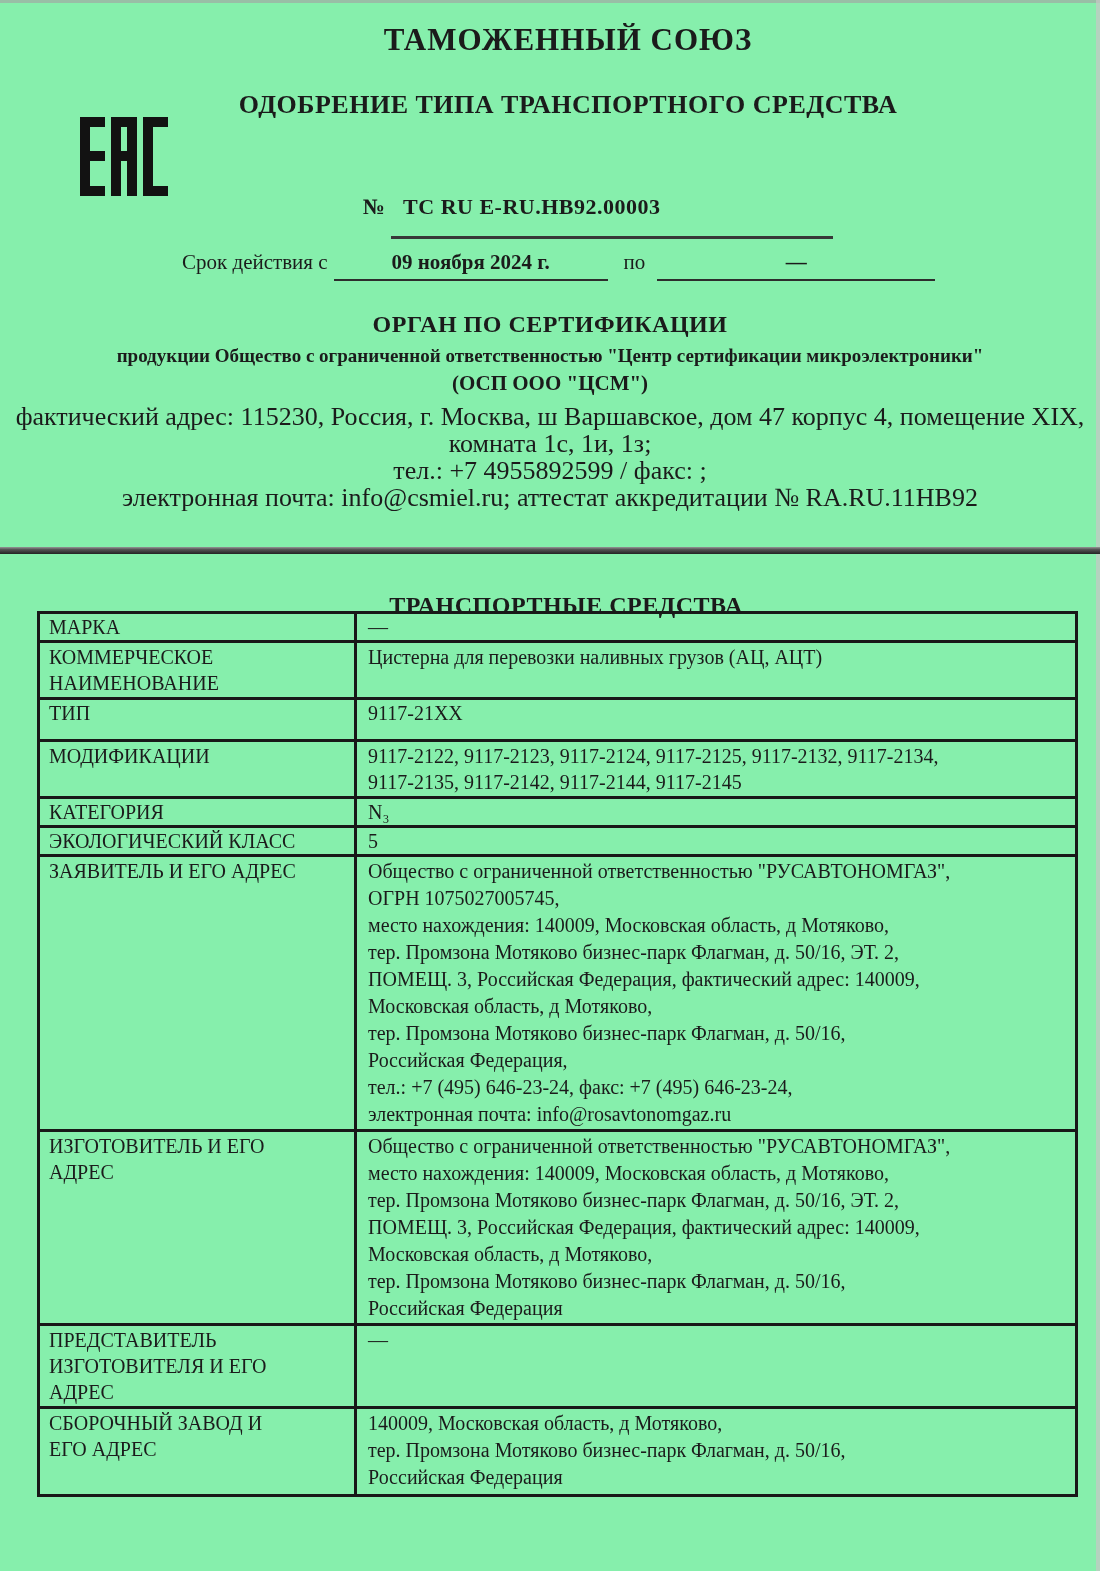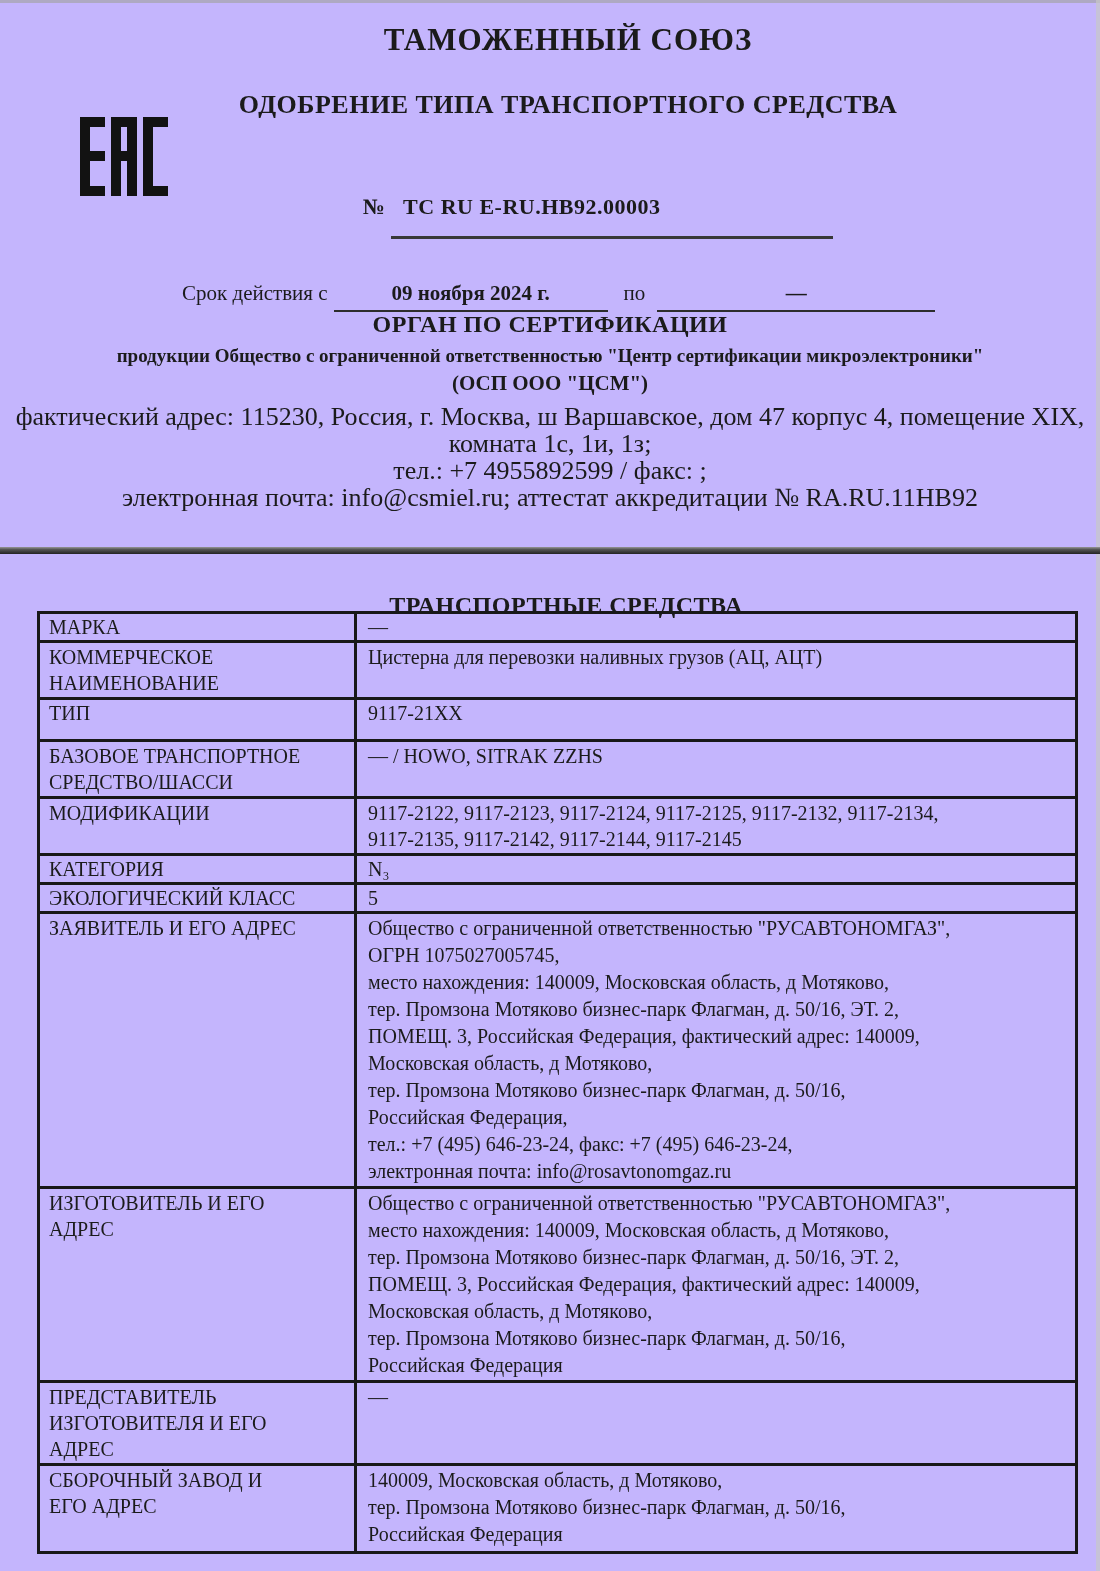--- a/index.html
+++ b/index.html
@@ -1,19 +1,19 @@
 <!DOCTYPE html>
 <html><head>
 <meta charset="utf-8">
 <style>
   html,body{margin:0;padding:0;background:#ffffff;}
   .page{
     position:relative;
     width:1100px;height:1571px;
-    background:#c4b5fd;
+    background:#86efac;
     font-family:"Liberation Serif","DejaVu Serif",serif;
     color:#1b1b1b;
     overflow:hidden;
     text-decoration:underline;
   }
   .scan-edge-top{position:absolute;top:0;left:0;width:1100px;height:3px;background:#a3a3a3;opacity:.65;}
   .scan-edge-right{position:absolute;top:0;right:0;width:4px;height:1571px;background:#c7c7c7;opacity:.7;}
 
   .doc-title{
     position:absolute;top:22px;left:0;width:1100px;margin:0;
@@ -35,21 +35,21 @@
     font-weight:bold;letter-spacing:.5px;
     border-bottom:3px solid #383838;
   }
 
   .validity-line{position:absolute;left:182px;top:250px;font-size:21px;white-space:nowrap;}
   .validity-prefix{display:inline-block;}
   .field{
     display:inline-block;box-sizing:border-box;text-align:center;
     font-weight:bold;padding-bottom:4px;border-bottom:2px solid #2d2d2d;
   }
-  .field-from{width:274px;margin-left:6px;margin-top:31px;}
+  .field-from{width:274px;margin-left:6px;}
   .validity-to-label{margin-left:16px;}
   .field-to{width:278px;margin-left:12px;}
 
   .org-block{position:absolute;top:301px;left:0;width:1100px;text-align:center;}
   .org-heading{font-size:24px;font-weight:bold;letter-spacing:.5px;margin-bottom:7px;margin-top:10px;}
   .org-line1{font-size:19px;font-weight:bold;margin-bottom:4px;}
   .org-line2{font-size:21px;font-weight:bold;margin-bottom:7px;}
   .org-address{font-size:26px;line-height:27px;}
 
   .divider{position:absolute;top:547px;left:0;width:1100px;height:7px;
@@ -132,25 +132,20 @@
       </tr>
       <tr class="r1">
         <td class="lbl">КОММЕРЧЕСКОЕ
 НАИМЕНОВАНИЕ</td>
         <td class="val">Цистерна для перевозки наливных грузов (АЦ, АЦТ)</td>
       </tr>
       <tr class="r2 rs">
         <td class="lbl">ТИП</td>
         <td class="val">9117-21XX</td>
       </tr>
-      <tr class="r3">
-        <td class="lbl">БАЗОВОЕ ТРАНСПОРТНОЕ
-СРЕДСТВО/ШАССИ</td>
-        <td class="val">— / HOWO, SITRAK ZZHS</td>
-      </tr>
       <tr class="r4">
         <td class="lbl">МОДИФИКАЦИИ</td>
         <td class="val">9117-2122, 9117-2123, 9117-2124, 9117-2125, 9117-2132, 9117-2134,
 9117-2135, 9117-2142, 9117-2144, 9117-2145</td>
       </tr>
       <tr class="r5 rs">
         <td class="lbl">КАТЕГОРИЯ</td>
         <td class="val">N₃</td>
       </tr>
       <tr class="r6 rs">

